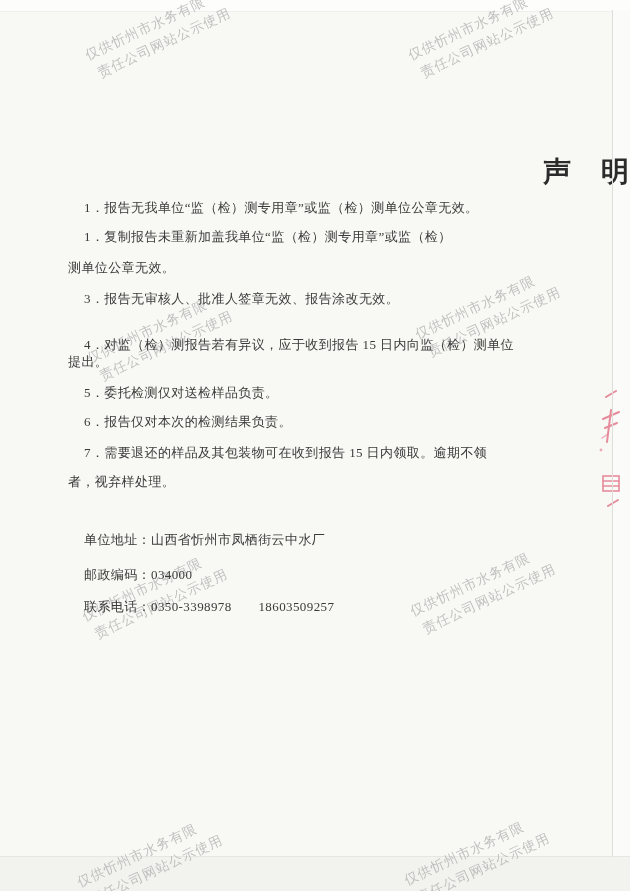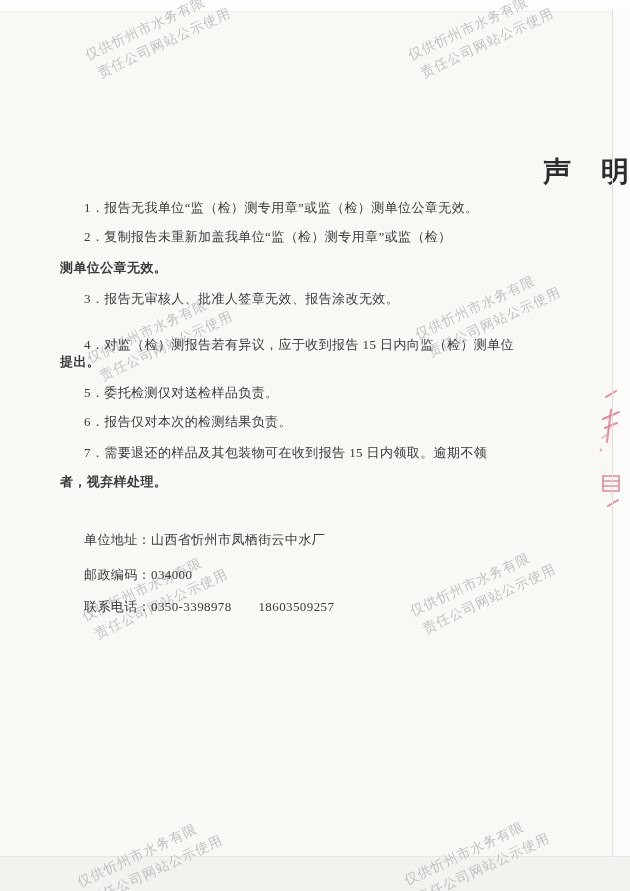--- a/index.html
+++ b/index.html
@@ -30,21 +30,21 @@
   .title{
     position:absolute;left:0;top:153px;width:630px;margin:0;z-index:2;
     text-align:right;font-size:28px;font-weight:bold;color:#2b2b2b;
     font-family:"Liberation Sans","DejaVu Sans",sans-serif;letter-spacing:1px;
   }
   .bodyline{
     position:absolute;z-index:2;white-space:nowrap;
     font-size:13px;line-height:20px;color:#3a3a3a;letter-spacing:.4px;
   }
   .indent{left:84px;}
-  .hang{left:60px;font-weight:bold;}
+  .hang{left:68px;}
   .contact{left:84px;}
 
   
   .stamp-bleed{position:absolute;left:594px;top:388px;z-index:2;opacity:.85;}
 </style>
 </head>
 <body>
 
 <div class="scan">
 
@@ -82,21 +82,21 @@
     <span>责任公司网站公示使用</span>
   </div>
   <div class="wm" style="left:477px;top:859px;">
     <span>仅供忻州市水务有限</span>
     <span>责任公司网站公示使用</span>
   </div>
 
   <h1 class="title">声　明</h1>
 
   <div class="bodyline indent" style="top:198px;">1．报告无我单位“监（检）测专用章”或监（检）测单位公章无效。</div>
-  <div class="bodyline indent" style="top:227px;">2．复制报告未重新加盖我单位“监（检）测专用章”或监（检）</div>
+  <div class="bodyline indent" style="top:227px;">1．复制报告未重新加盖我单位“监（检）测专用章”或监（检）</div>
   <div class="bodyline hang" style="top:258px;">测单位公章无效。</div>
   <div class="bodyline indent" style="top:289px;">3．报告无审核人、批准人签章无效、报告涂改无效。</div>
   <div class="bodyline indent" style="top:335px;">4．对监（检）测报告若有异议，应于收到报告 15 日内向监（检）测单位</div>
   <div class="bodyline hang" style="top:352px;">提出。</div>
   <div class="bodyline indent" style="top:383px;">5．委托检测仅对送检样品负责。</div>
   <div class="bodyline indent" style="top:412px;">6．报告仅对本次的检测结果负责。</div>
   <div class="bodyline indent" style="top:443px;">7．需要退还的样品及其包装物可在收到报告 15 日内领取。逾期不领</div>
   <div class="bodyline contact" style="top:530px;">单位地址：山西省忻州市凤栖街云中水厂</div>
 
   <div class="bodyline hang" style="top:472px;">者，视弃样处理。</div>

